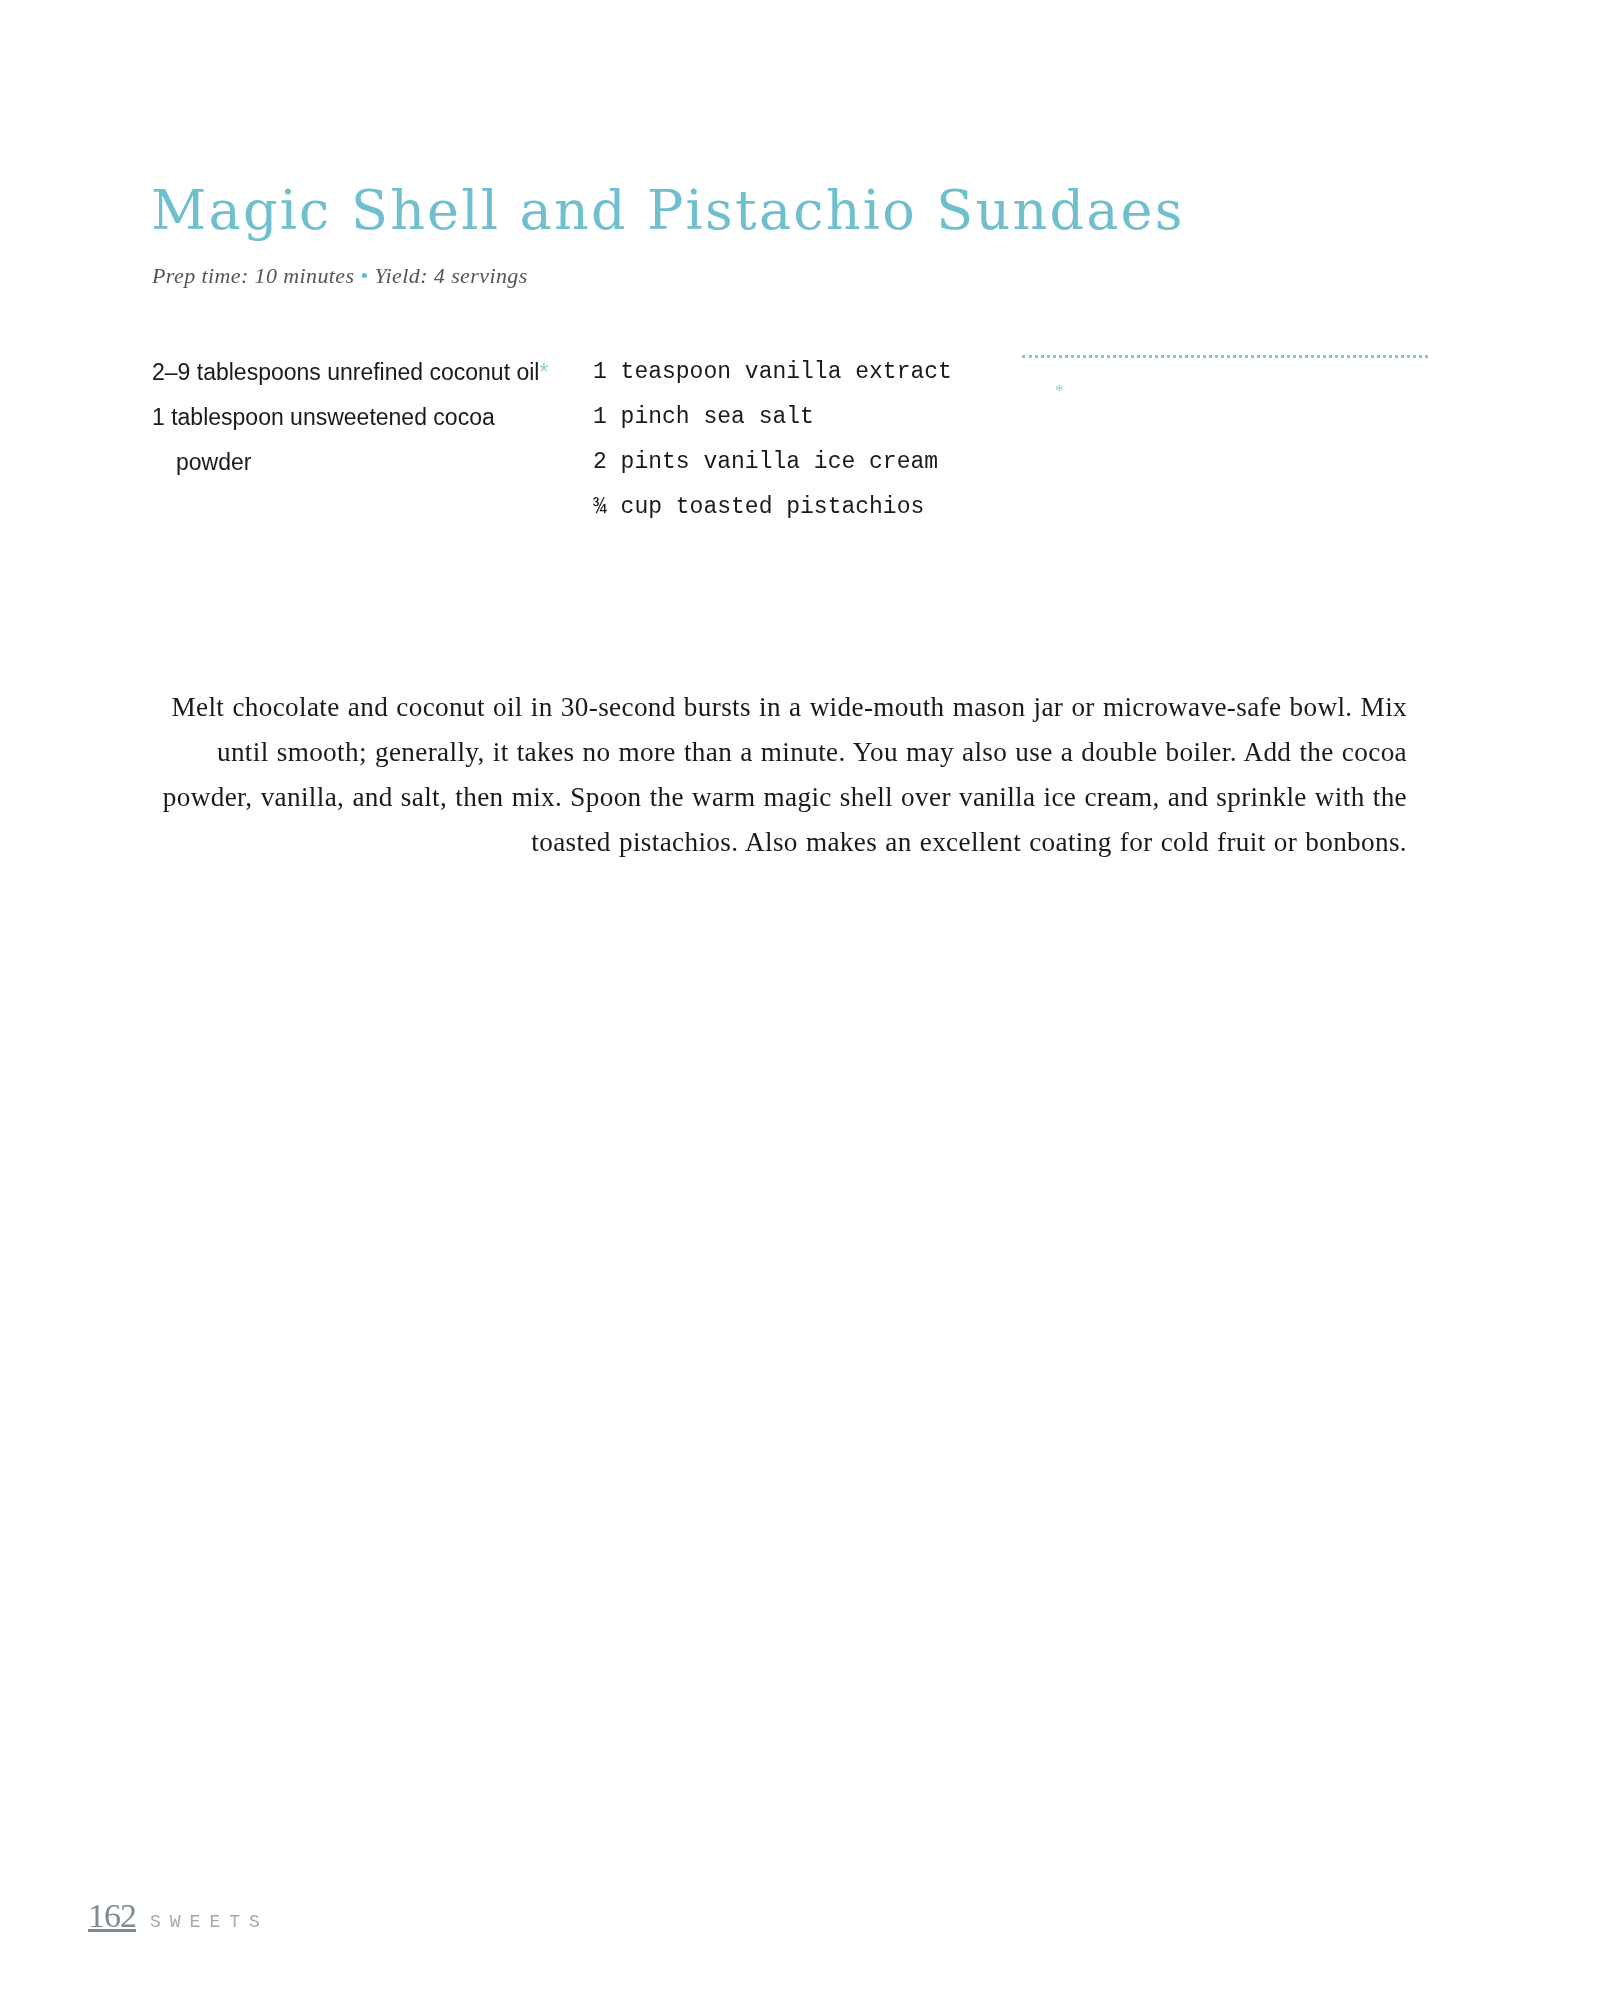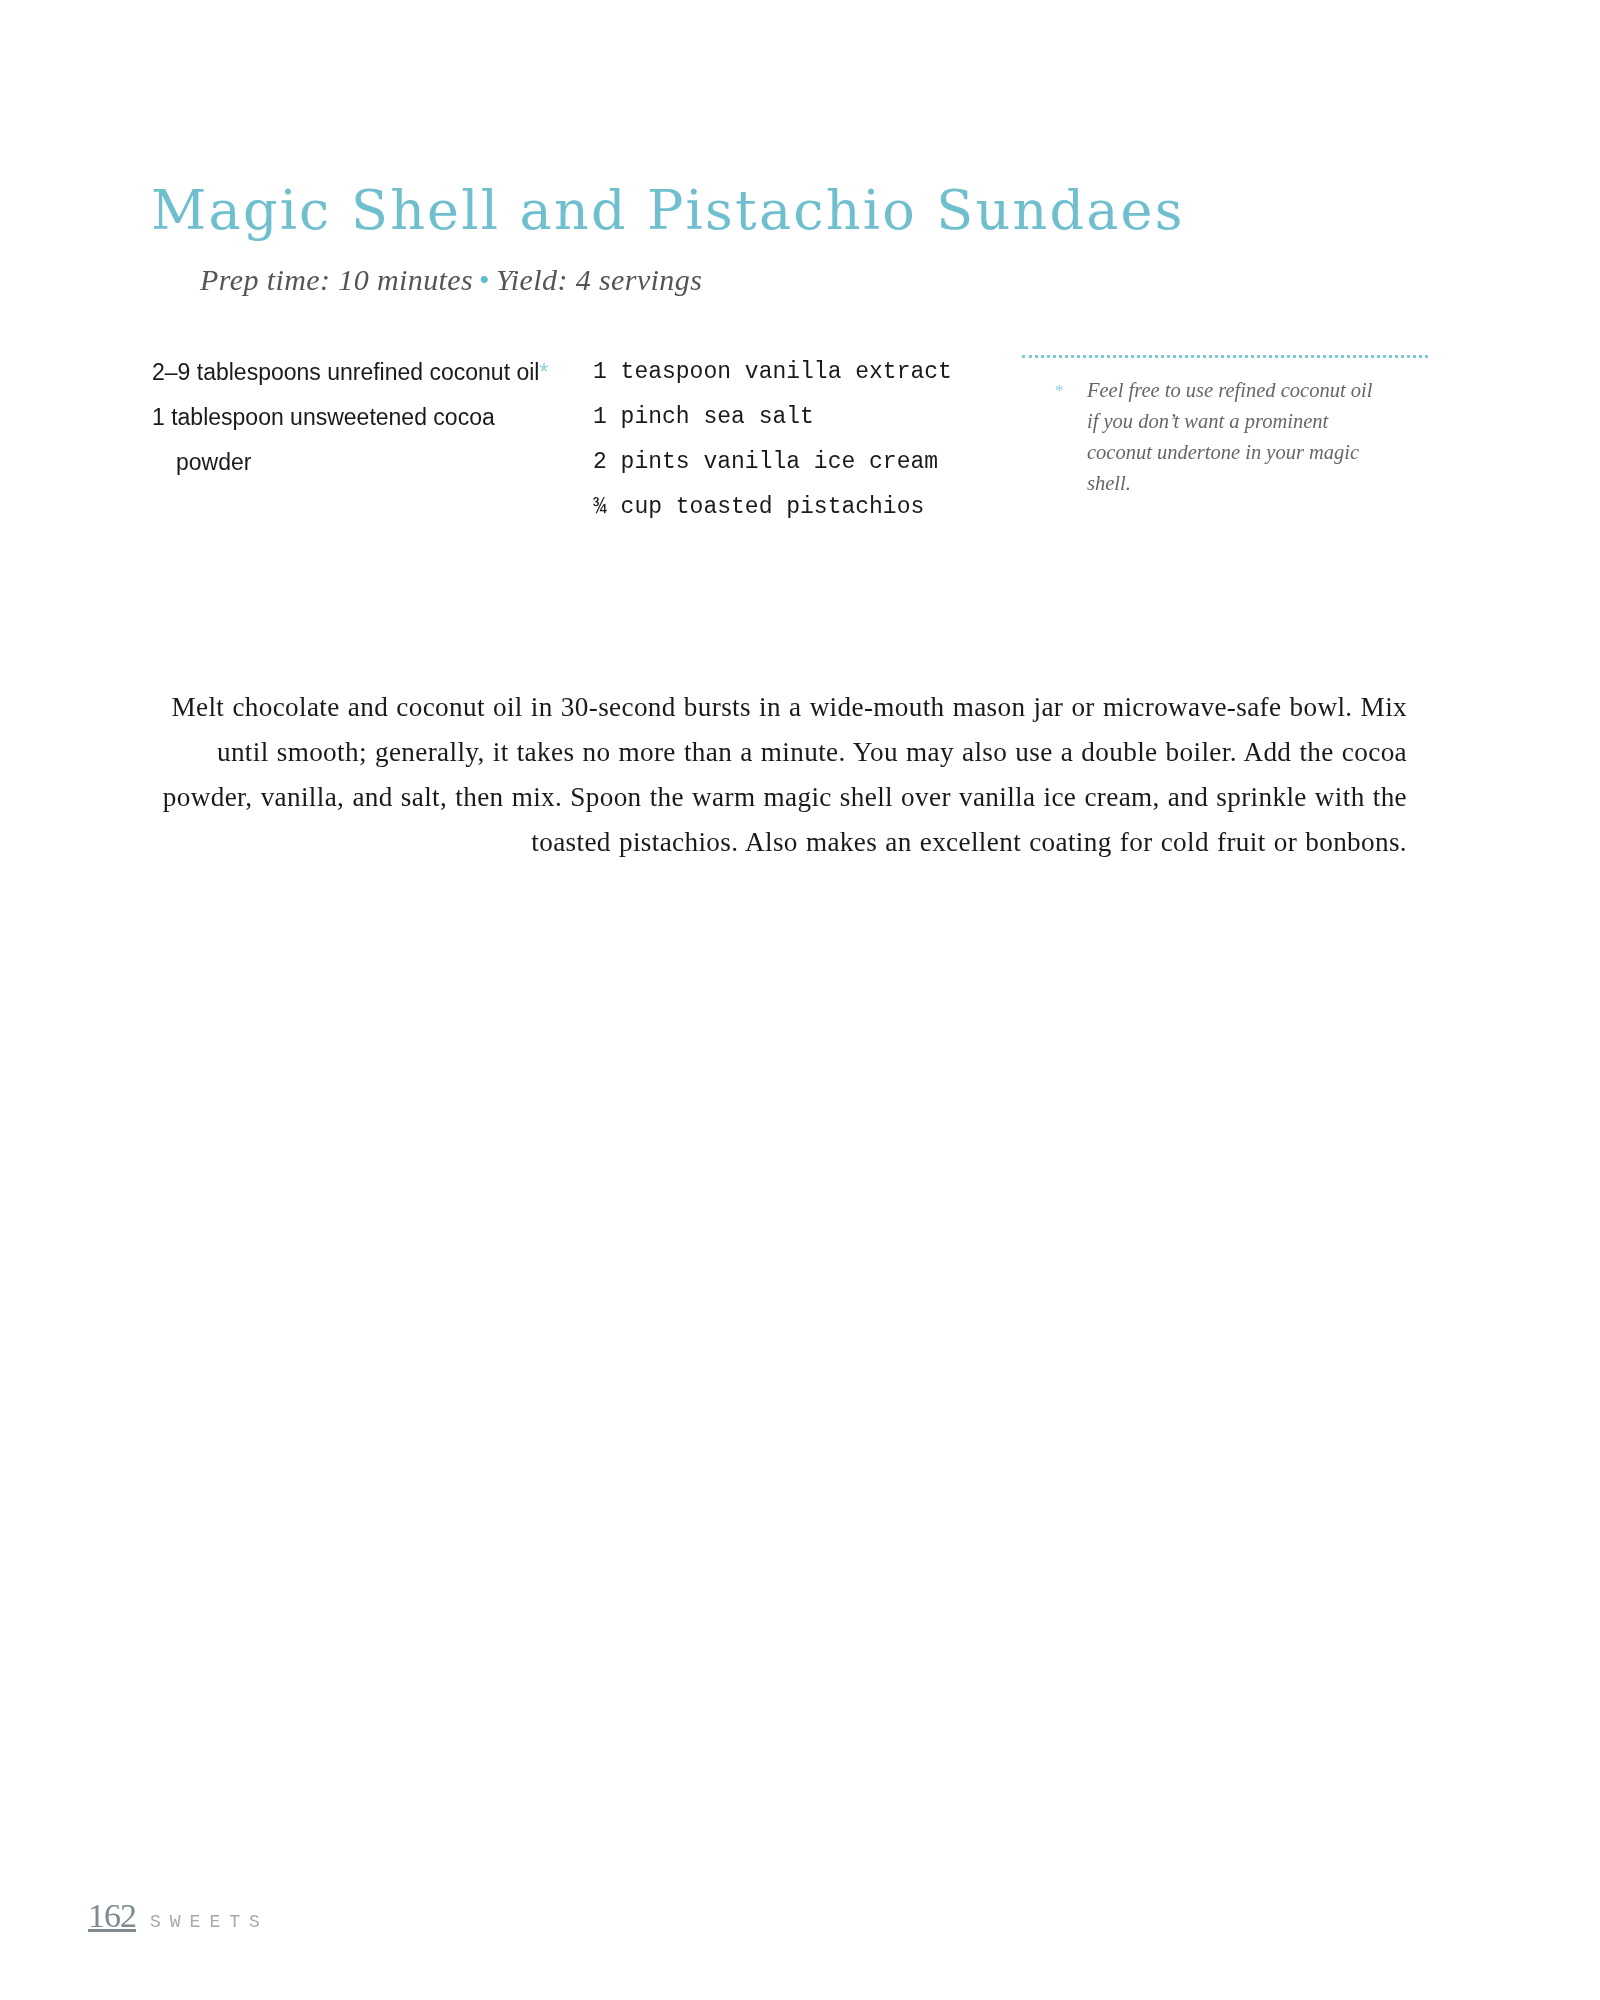--- a/index.html
+++ b/index.html
@@ -9,21 +9,21 @@
   .title {
     position: absolute; left: 151px; top: 140px;
     font-family: "DejaVu Serif", "Liberation Serif", serif;
     font-size: 54px; letter-spacing: 2.2px; color: #6fbfcf;
     white-space: nowrap; line-height: 70px; font-weight: normal;
   }
 
   .meta {
     position: absolute; left: 152px; top: 263px;
     font-family: "Liberation Serif", serif; font-style: italic;
-    font-size: 30px; color: #555; white-space: nowrap; letter-spacing: 0.4px; margin-left: 48px;
+    font-size: 22px; color: #555; white-space: nowrap; letter-spacing: 0.4px;
   }
   .meta .bullet { color: #5bbccd; font-style: normal; margin: 0 6px; }
 
   .ingredients { position: absolute; top: 350px; font-family: "Liberation Sans", sans-serif; font-size: 23px; color: #1a1a1a; }
   .ing-col1 { left: 152px; width: 400px; }
   .ing-col2 { left: 593px; width: 400px; font-family: Liberation Mono, monospace; }
   .ing { list-style: none; margin: 0; padding: 0; }
   .ing li { line-height: 45px; padding-left: 24px; text-indent: -24px; }
   .ast { color: #8fd0dc; }
 
@@ -70,21 +70,20 @@
       <li>1 pinch sea salt</li>
       <li>2 pints vanilla ice cream</li>
       <li>¾ cup toasted pistachios</li>
     </ul>
   </div>
 
   <aside class="note">
     <div class="rule"></div>
     <div class="body">
       <span class="star">*</span>
-      <span>Feel free to use refined coconut oil if you don’t want a prominent coconut undertone in your magic shell.</span>
     </div>
   </aside>
 
   <p class="method">Melt chocolate and coconut oil in 30-second bursts in a wide-mouth mason jar or microwave-safe bowl. Mix until smooth; generally, it takes no more than a minute. You may also use a double boiler. Add the cocoa powder, vanilla, and salt, then mix. Spoon the warm magic shell over vanilla ice cream, and sprinkle with the toasted pistachios. Also makes an excellent coating for cold fruit or bonbons.</p>
 
   <div class="footer">
     <span class="page-num">162</span><span class="section">SWEETS</span>
   </div>
 
 </div>

